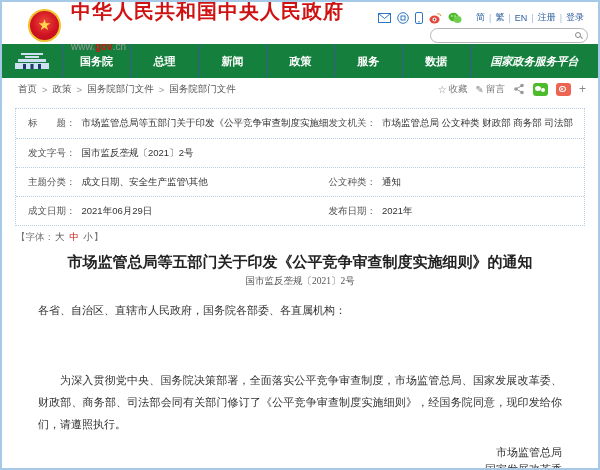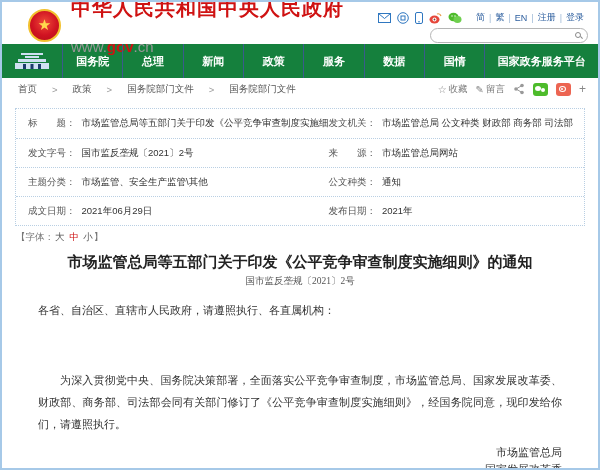--- a/index.html
+++ b/index.html
@@ -8,21 +8,21 @@
   .page { width:600px; height:470px; background:#fff; border:2px solid #a6c9e8; overflow:hidden; }
 
   
   .hdr { height:42px; display:flex; justify-content:space-between; padding:4px 10px 0 26px; }
   .hdr-left { display:flex; align-items:center; gap:10px; }
   .emblem { width:33px; height:33px; border-radius:50%; border:2px solid #f2c12e;
             background:radial-gradient(circle at 50% 40%, #ef4a38 0%, #d01322 55%, #b30d18 100%);
             display:flex; align-items:center; justify-content:center; cursor:pointer; }
   .emblem-star { color:#ffd84d; font-size:15px; line-height:1; margin-top:-2px; }
   .site-title { color:#cf1212; font-weight:bold; font-size:20px; letter-spacing:1px; cursor:pointer; }
-  .site-url { font-size:15px; color:#979797; margin-top:16px; cursor:pointer; }
+  .site-url { font-size:10px; color:#979797; margin-top:16px; cursor:pointer; }
   .site-url .gov { color:#cf1212; font-weight:bold; }
   .hdr-right { display:flex; flex-direction:column; align-items:flex-end; gap:4px; padding-top:5px; }
   .toolrow { display:flex; align-items:center; gap:6px; }
   .toolrow svg { display:block; cursor:pointer; }
   .langlinks { display:flex; align-items:center; margin-left:4px; font-size:9px; color:#2c5e9e; }
   .langlinks .lk { cursor:pointer; padding:0 4px; }
   .langlinks .sep { color:#9fb9d6; }
   .search { width:158px; height:15px; border:1px solid #b5b5b5; border-radius:8px;
             position:relative; background:#fff; display:flex; align-items:center; }
   .search-input { border:none; outline:none; background:transparent; width:135px; height:12px;
@@ -31,26 +31,26 @@
          border-radius:50%; cursor:pointer; }
   .mag::after { content:""; position:absolute; width:3px; height:1px; background:#8a8a8a;
                 transform:rotate(45deg); right:-3px; bottom:-1px; }
 
   
   .nav { height:34px; background:#15803d; display:flex; align-items:stretch; }
   .nav-home { width:60px; display:flex; align-items:center; justify-content:center; cursor:pointer; }
   .nav-item { flex:1; display:flex; align-items:center; justify-content:center; color:#fff;
               font-size:11px; font-weight:bold; cursor:pointer; border-left:1px solid #3a5a8c;
               text-decoration:none; white-space:nowrap; }
-  .nav-item.wide { flex:1.9; }
+  .nav-item.wide { flex:1.9;font-style:italic; }
 
   
   .crumbrow { height:22px; display:flex; justify-content:space-between; align-items:center;
               padding:0 12px 0 16px; font-size:9.5px; color:#555; }
-  .crumb { display:flex; align-items:center; gap:15px; }
+  .crumb { display:flex; align-items:center; gap:5px; }
   .crumb-link { cursor:pointer; }
   .crumb-sep { color:#999; }
   .actions { display:flex; align-items:center; gap:8px; color:#777; font-size:9.5px; }
   .act { display:flex; align-items:center; gap:2px; cursor:pointer; }
   .act-ic { font-size:10px; color:#888; }
   .badge { width:15px; height:13px; border-radius:3px; position:relative; cursor:pointer; }
   .badge-wechat { background:#4dbb2b; }
   .badge-wechat i { position:absolute; background:#fff; border-radius:50%; }
   .badge-wechat .b1 { width:6px; height:5px; left:2px; top:3px; }
   .badge-wechat .b2 { width:4px; height:4px; left:8px; top:5px; }
@@ -155,21 +155,20 @@
           <rect x="15.5" y="11" width="3" height="5" fill="#1c3b6b"></rect>
           <rect x="23" y="11" width="3" height="5" fill="#1c3b6b"></rect>
         </svg>
     </div>
     <a class="nav-item">国务院</a>
     <a class="nav-item">总理</a>
     <a class="nav-item">新闻</a>
     <a class="nav-item">政策</a>
     <a class="nav-item">服务</a>
     <a class="nav-item">数据</a>
-    <a class="nav-item">国情</a>
     <a class="nav-item wide">国家政务服务平台</a>
   </nav>
 
   <div class="crumbrow">
     <div class="crumb">
       <span class="crumb-link">首页</span>
       <span class="crumb-sep">&gt;</span>
       <span class="crumb-link">政策</span>
       <span class="crumb-sep">&gt;</span>
       <span class="crumb-link">国务院部门文件</span>
@@ -211,29 +210,25 @@
       <div class="mcell mcell-r">
           <span class="mlabel">发文机关：</span>
           <span class="mvalue">市场监管总局 公文种类 财政部 商务部 司法部</span>
         </div>
     </div>
     <div class="mrow">
       <div class="mcell mcell-l">
           <span class="mlabel">发文字号：</span>
           <span class="mvalue">国市监反垄规〔2021〕2号</span>
         </div>
-      <div class="mcell mcell-r">
-          <span class="mlabel">来　　源：</span>
-          <span class="mvalue">市场监管总局网站</span>
-        </div>
     </div>
     <div class="mrow">
       <div class="mcell mcell-l">
           <span class="mlabel">主题分类：</span>
-          <span class="mvalue">市场监管、安全生产监管\其他</span>
+          <span class="mvalue">成文日期、安全生产监管\其他</span>
         </div>
       <div class="mcell mcell-r">
           <span class="mlabel">公文种类：</span>
           <span class="mvalue">通知</span>
         </div>
     </div>
     <div class="mrow">
       <div class="mcell mcell-l">
           <span class="mlabel">成文日期：</span>
           <span class="mvalue">2021年06月29日</span>
@@ -246,21 +241,21 @@
   </div>
 
   <div class="fontctrl">
     <span>【字体：</span><span class="fbtn">大</span> <span class="fbtn fmid">中</span> <span class="fbtn">小</span><span>】</span>
   </div>
 
   <h1 class="art-title">市场监管总局等五部门关于印发《公平竞争审查制度实施细则》的通知</h1>
   <div class="art-docnum">国市监反垄规〔2021〕2号</div>
 
   <div class="art-body">
-    <p>各省、自治区、直辖市人民政府，请遵照执行、各直属机构：</p>
+    <p>各省、自治区、直辖市人民政府，国务院各部委、各直属机构：</p>
     <p class="indent">为深入贯彻党中央、国务院决策部署，全面落实公平竞争审查制度，市场监管总局、国家发展改革委、财政部、商务部、司法部会同有关部门修订了《公平竞争审查制度实施细则》，经国务院同意，现印发给你们，请遵照执行。</p>
   </div>
 
   <div class="sign">
     <div>市场监管总局</div>
     <div>国家发展改革委</div>
     <div>财政部</div>
     <div>商务部</div>
     <div>司法部</div>
 

